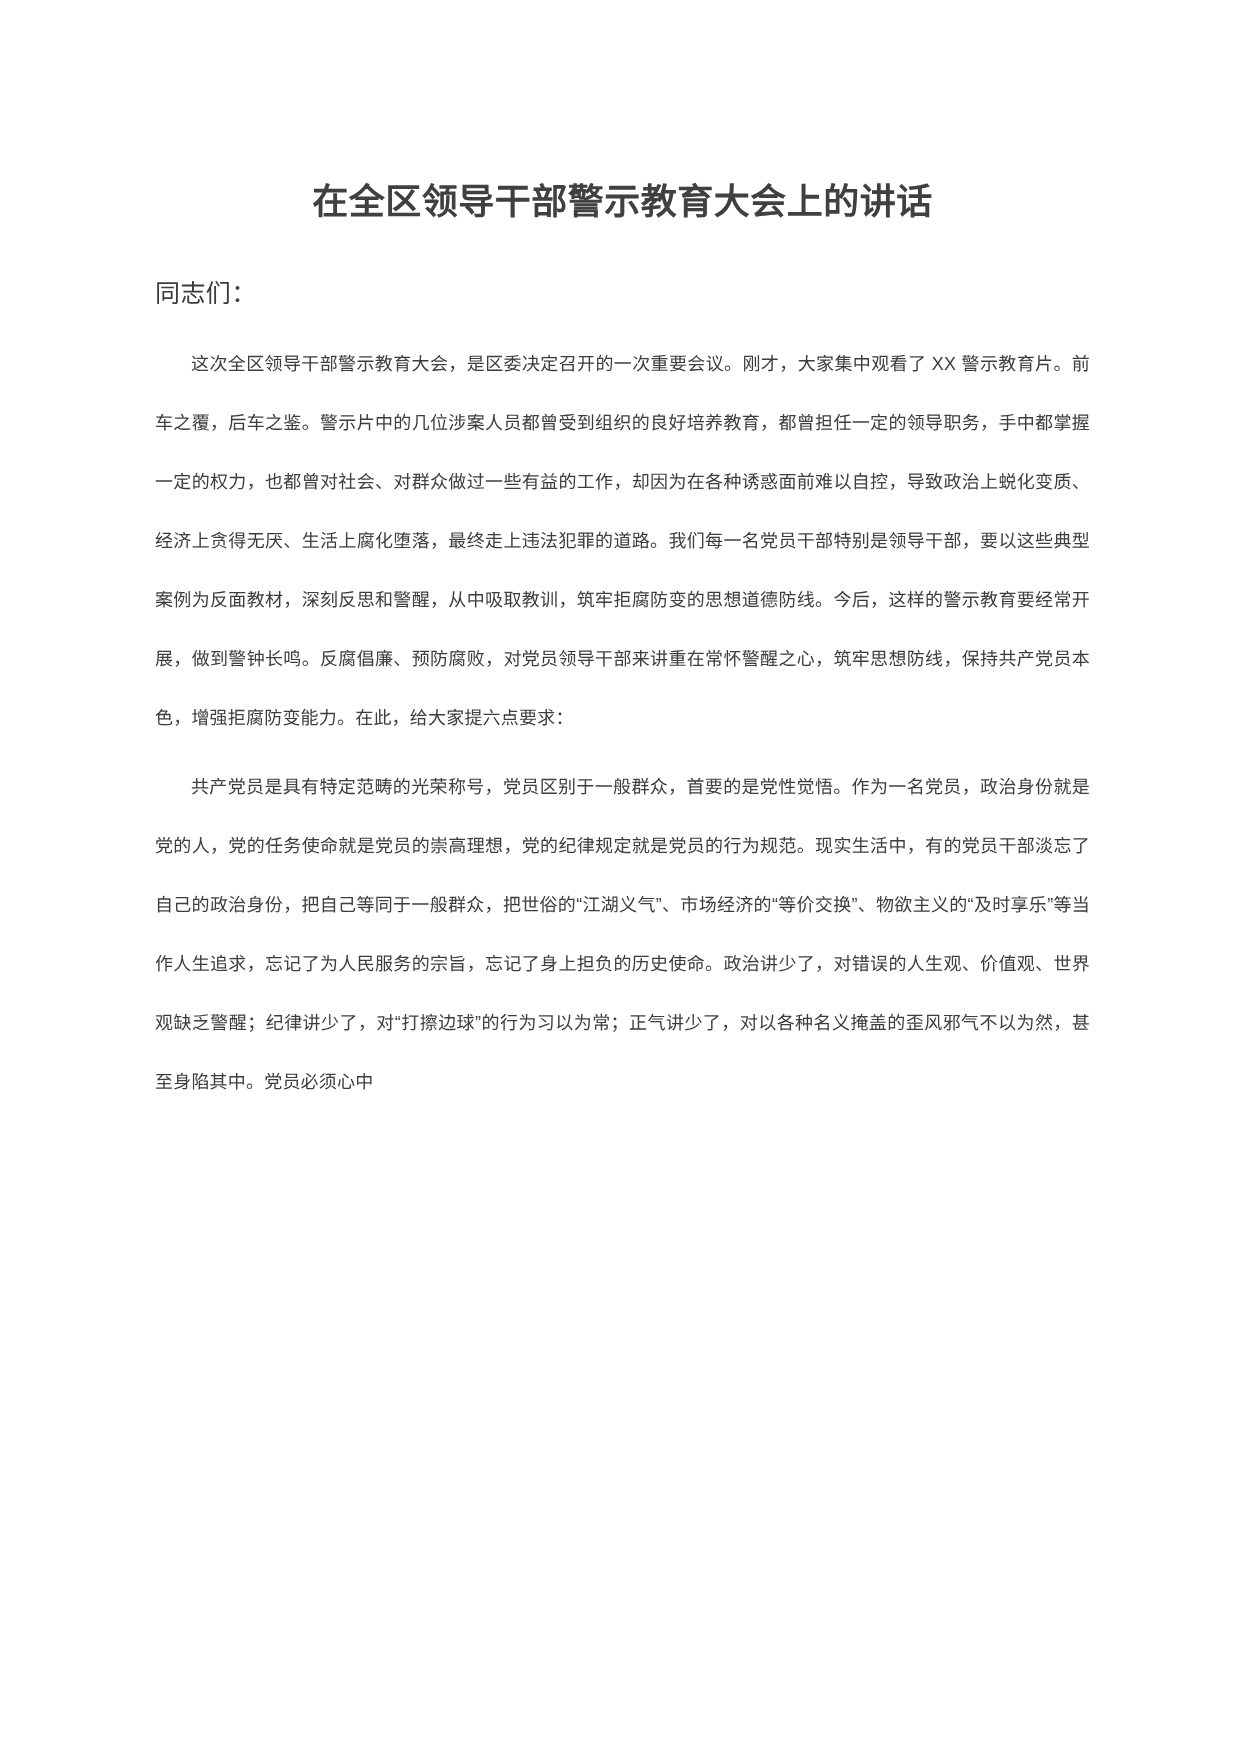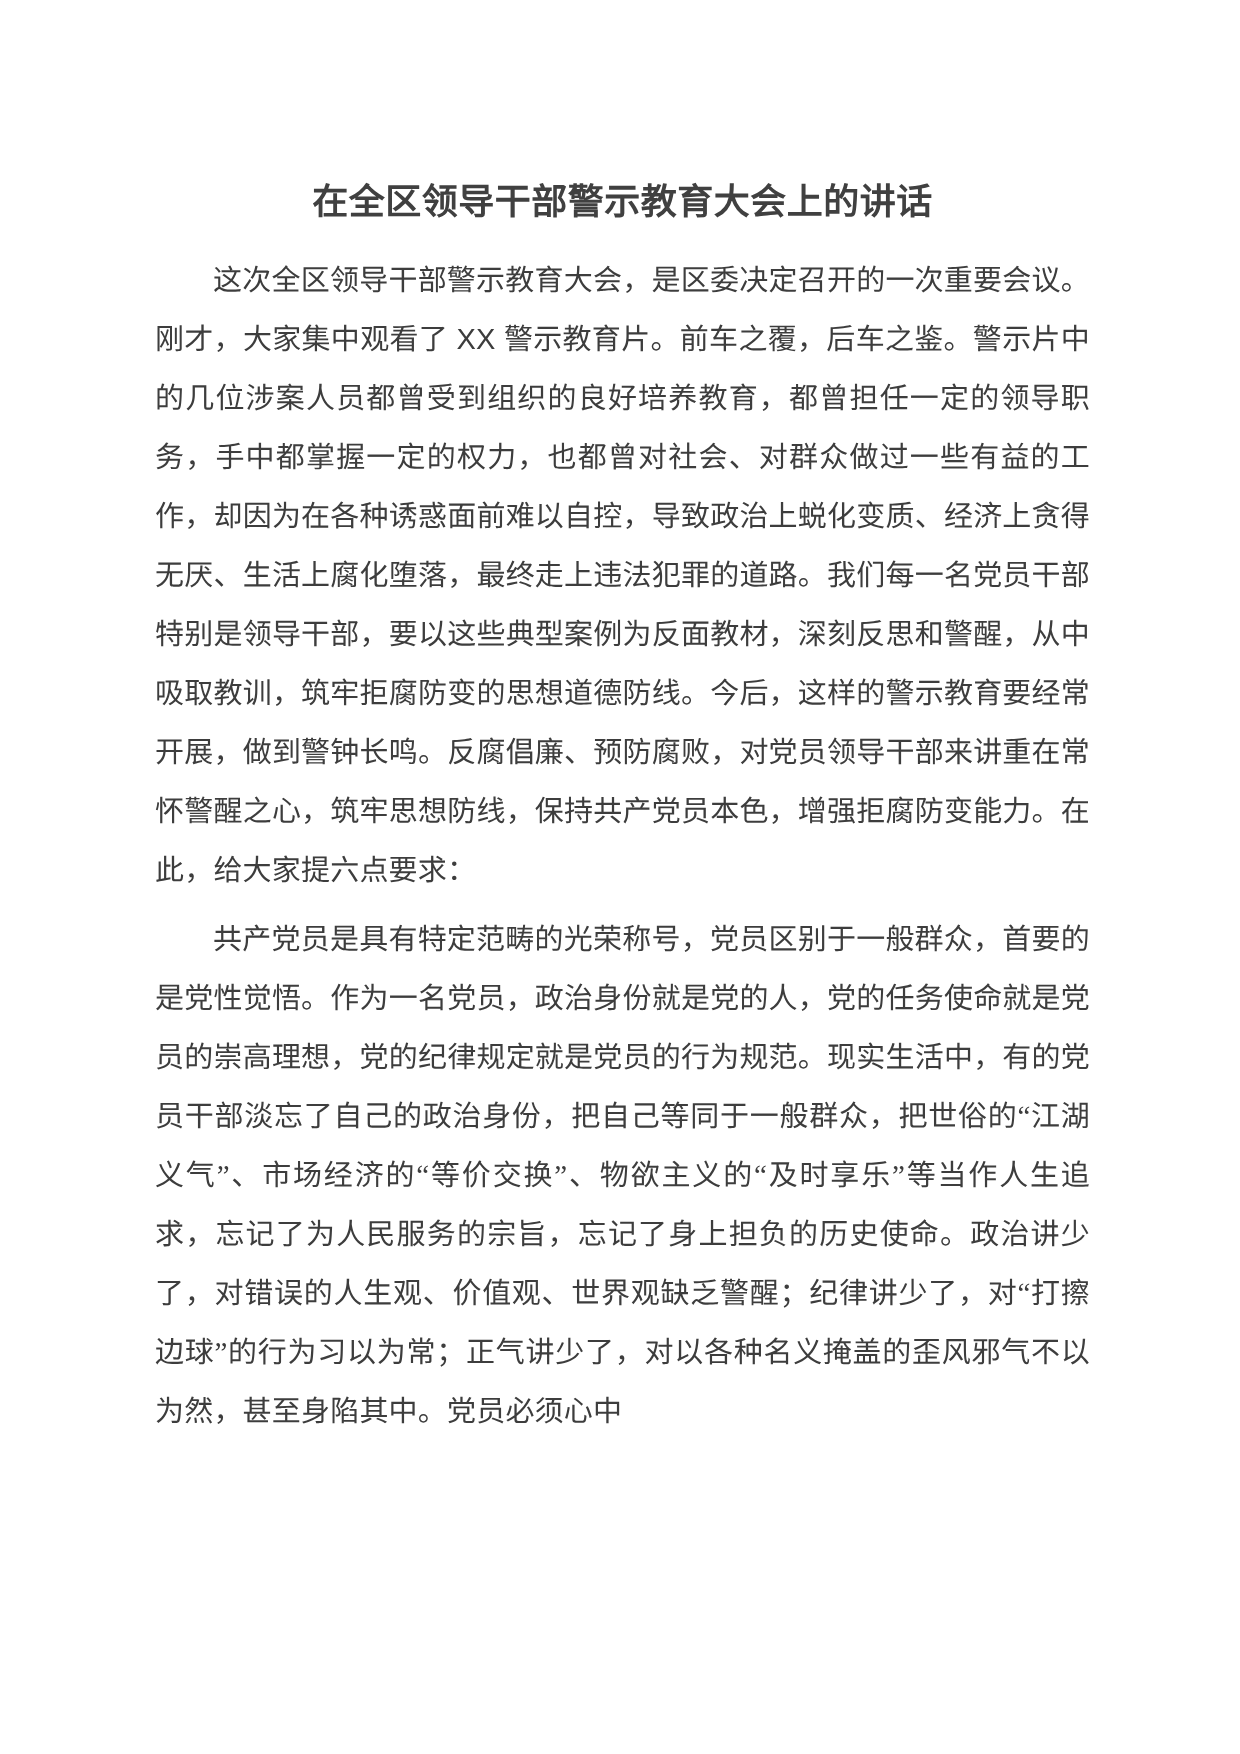--- a/index.html
+++ b/index.html
@@ -43,21 +43,21 @@
     margin: 0;
     padding-top: 46px;
     font-size: 25px;
     line-height: 1.6;
     color: #3d3d3d;
     letter-spacing: 0.4px;
   }
   .para {
     margin: 0;
     padding-top: 22px;
-    font-size: 29px;
+    font-size: 18px;
     line-height: 59px;
     text-align: justify;
     text-justify: inter-character;
     text-indent: 2em;
     color: #3d3d3d;
     letter-spacing: 0.2px;
     word-break: break-all;
   }
   .para:first-of-type {
     padding-top: 24px;
@@ -67,31 +67,31 @@
     padding-top: 14px;
     font-size: 25px;
     font-weight: 700;
     line-height: 59px;
     text-indent: 2em;
     color: #2f2f2f;
     letter-spacing: 0.6px;
   }
   .para-tight {
     padding-top: 10px;
-    font-family: Liberation Serif, serif;
   }
 </style>
 </head>
 <body>
 
 <div class="page">
   <div class="content">
 
     <h1 class="doc-title">在全区领导干部警示教育大会上的讲话</h1>
 
+    <p class="salutation">同志们：</p>
 
     <p class="para">这次全区领导干部警示教育大会，是区委决定召开的一次重要会议。刚才，大家集中观看了 XX 警示教育片。前车之覆，后车之鉴。警示片中的几位涉案人员都曾受到组织的良好培养教育，都曾担任一定的领导职务，手中都掌握一定的权力，也都曾对社会、对群众做过一些有益的工作，却因为在各种诱惑面前难以自控，导致政治上蜕化变质、经济上贪得无厌、生活上腐化堕落，最终走上违法犯罪的道路。我们每一名党员干部特别是领导干部，要以这些典型案例为反面教材，深刻反思和警醒，从中吸取教训，筑牢拒腐防变的思想道德防线。今后，这样的警示教育要经常开展，做到警钟长鸣。反腐倡廉、预防腐败，对党员领导干部来讲重在常怀警醒之心，筑牢思想防线，保持共产党员本色，增强拒腐防变能力。在此，给大家提六点要求：</p>
 
 
     <p class="para para-tight">共产党员是具有特定范畴的光荣称号，党员区别于一般群众，首要的是党性觉悟。作为一名党员，政治身份就是党的人，党的任务使命就是党员的崇高理想，党的纪律规定就是党员的行为规范。现实生活中，有的党员干部淡忘了自己的政治身份，把自己等同于一般群众，把世俗的“江湖义气”、市场经济的“等价交换”、物欲主义的“及时享乐”等当作人生追求，忘记了为人民服务的宗旨，忘记了身上担负的历史使命。政治讲少了，对错误的人生观、价值观、世界观缺乏警醒；纪律讲少了，对“打擦边球”的行为习以为常；正气讲少了，对以各种名义掩盖的歪风邪气不以为然，甚至身陷其中。党员必须心中</p>
 
   </div>
 </div>
 
 </body></html>

